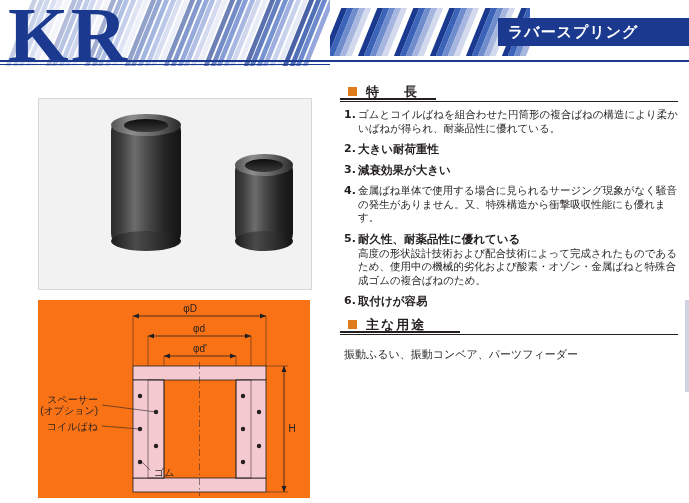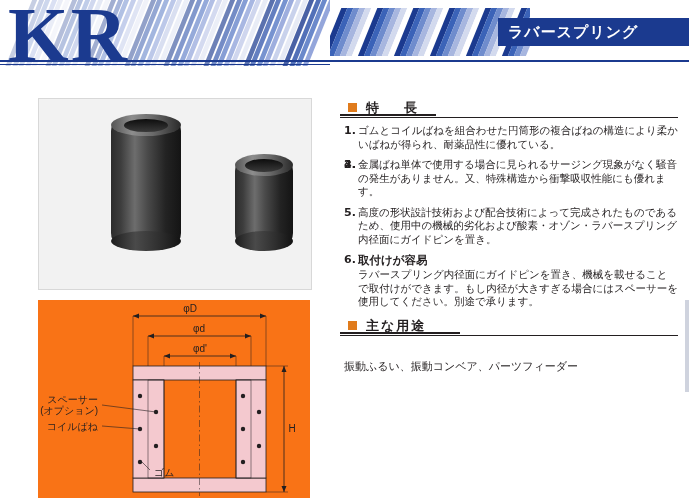--- a/index.html
+++ b/index.html
@@ -81,21 +81,21 @@
   
   .draw-box{
     position:absolute;left:38px;top:300px;width:272px;height:198px;
     background:#f97316;
   }
   .dimtxt{font-size:10px;fill:#231f20;}
 
   
   .right{position:absolute;left:340px;top:82px;width:338px;}
   .sec-head{
-    position:relative;height:20px;margin-bottom:4px;margin-top:16px;
+    position:relative;height:20px;margin-bottom:4px;
   }
   .sec-head .sq{
     position:absolute;left:8px;top:5px;width:9px;height:9px;background:#e07b1c;
   }
   .sec-head .t{
     position:absolute;left:26px;top:1px;font-size:13px;font-weight:bold;letter-spacing:6px;
     font-family:"DejaVu Sans","Liberation Sans",sans-serif;
   }
   .sec-head .ul{
     position:absolute;left:0;bottom:0;width:338px;height:1px;background:#231f20;
@@ -115,21 +115,21 @@
   }
   .f-title{
     font-size:11.5px;font-weight:bold;line-height:14px;
     font-family:"DejaVu Sans","Liberation Sans",sans-serif;
   }
   .f-body{
     font-size:10.5px;line-height:13.5px;margin-top:1px;
     font-family:"DejaVu Sans","Liberation Sans",sans-serif;
   }
   .use-body{
-    font-size:11px;line-height:15px;margin-top:23px;padding-left:4px;
+    font-size:11px;line-height:15px;margin-top:12px;padding-left:4px;
     font-family:"DejaVu Sans","Liberation Sans",sans-serif;
   }
   .edge{position:absolute;right:0;top:300px;width:4px;height:92px;background:#cfd3de;}
 </style>
 </head>
 <body>
 
 <div class="page">
 
   <div class="header">
@@ -321,36 +321,38 @@
       <div class="ul2"></div>
     </div>
 
     <ol class="feats">
       <li>
         <span class="num">1.</span>
         <div class="f-body">ゴムとコイルばねを組合わせた円筒形の複合ばねの構造により柔かいばねが得られ、耐薬品性に優れている。</div>
       </li>
       <li>
         <span class="num">2.</span>
+        <div class="f-title">大きい耐荷重性</div>
       </li>
       <li>
         <span class="num">3.</span>
+        <div class="f-title">減衰効果が大きい</div>
       </li>
       <li>
         <span class="num">4.</span>
         <div class="f-body">金属ばね単体で使用する場合に見られるサージング現象がなく騒音の発生がありません。又、特殊構造から衝撃吸収性能にも優れます。</div>
       </li>
       <li>
         <span class="num">5.</span>
-        <div class="f-body">高度の形状設計技術および配合技術によって完成されたものであるため、使用中の機械的劣化および酸素・オゾン・ラバースプリング内径面にガイドピンを置き。</div>
+        <div class="f-title">耐久性、耐薬品性に優れている</div>
+        <div class="f-body">高度の形状設計技術および配合技術によって完成されたものであるため、使用中の機械的劣化および酸素・オゾン・金属ばねと特殊合成ゴムの複合ばねのため。</div>
       </li>
       <li>
         <span class="num">6.</span>
         <div class="f-title">取付けが容易</div>
-        <div class="f-body">ラバースプリング内径面にガイドピンを置き、機械を載せることで取付けができます。もし内径が大きすぎる場合にはスペーサーを使用してください。別途で承ります。</div>
       </li>
     </ol>
 
     <div class="sec-head" style="margin-top:6px;">
       <div class="sq"></div>
       <div class="t" style="letter-spacing:2px;">主な用途</div>
       <div class="ul"></div>
       <div class="ul2" style="width:120px;"></div>
     </div>
     <div class="use-body">振動ふるい、振動コンベア、パーツフィーダー</div>

